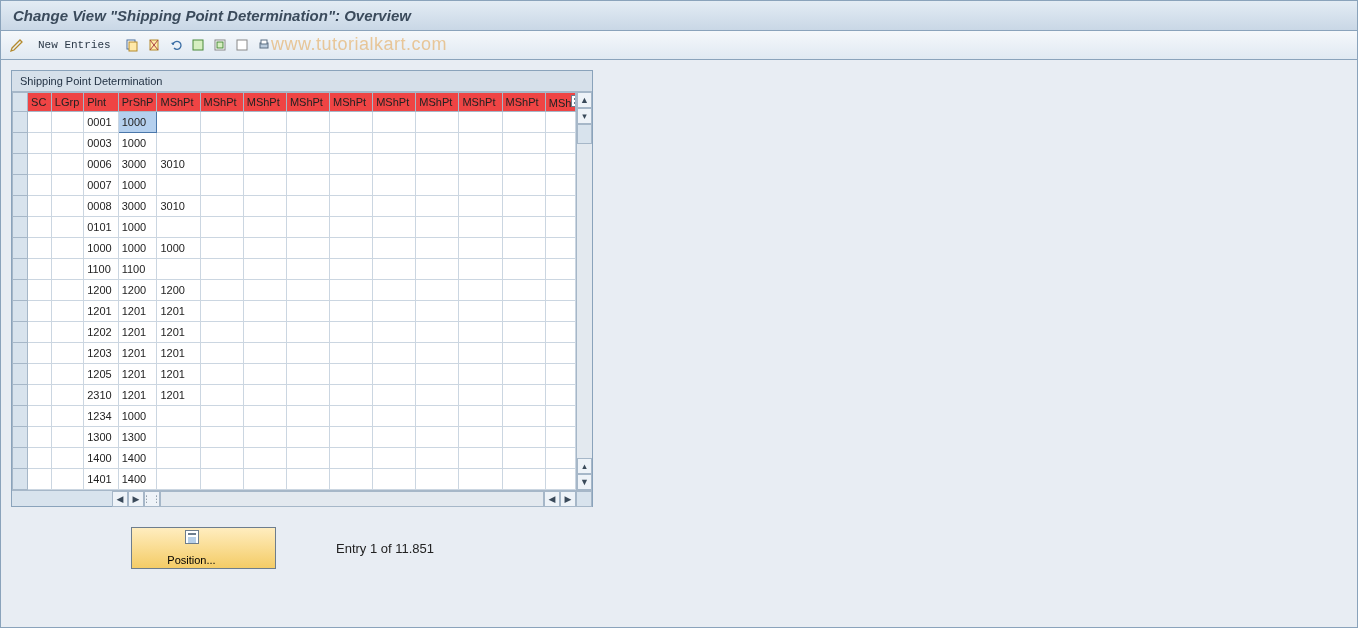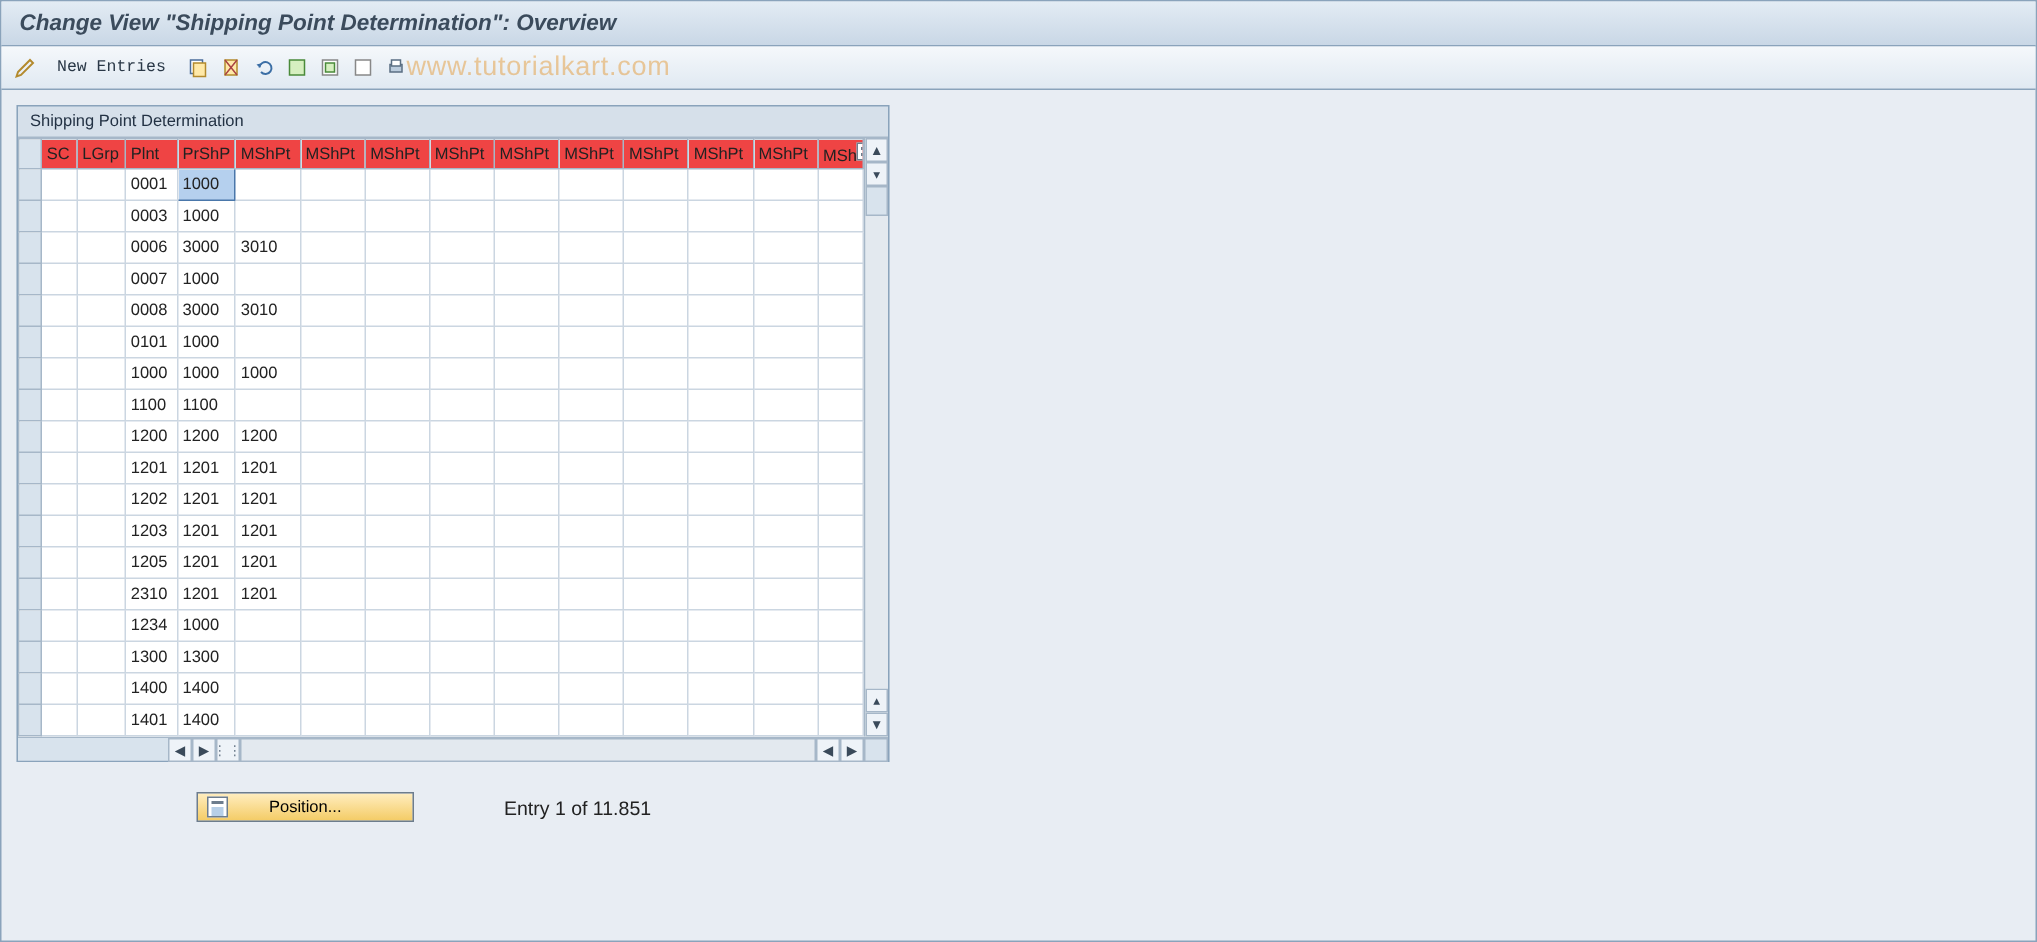--- a/index.html
+++ b/index.html
@@ -174,20 +174,21 @@
     }
     .position-btn {
       display:flex;align-items:center;gap:10px;
       border:1px solid #6d7d8d;
       background:linear-gradient(#ffedbf,#f4cc66);
       padding:2px 30px 2px 6px;
       font-size:11px;
       cursor:pointer;
       width: 145px;
       justify-content:flex-start;
+      flex-direction:column;
     }
     .position-btn .picon{width:14px;height:14px;border:1px solid #6d7d8d;background:#fff;display:inline-block;position:relative;}
     .position-btn .picon::before{content:"";position:absolute;left:2px;right:2px;top:2px;height:2px;background:#6d7d8d;}
     .position-btn .picon::after{content:"";position:absolute;left:2px;right:2px;top:6px;height:6px;background:#b7cfe7;}
     .position-btn .plabel{flex:1;text-align:center;}
     .entry-label { font-size: 13px; color:#222;}
 
     
     .c-rowsel{width:14px;}
     .c-sc{width:22px;}

